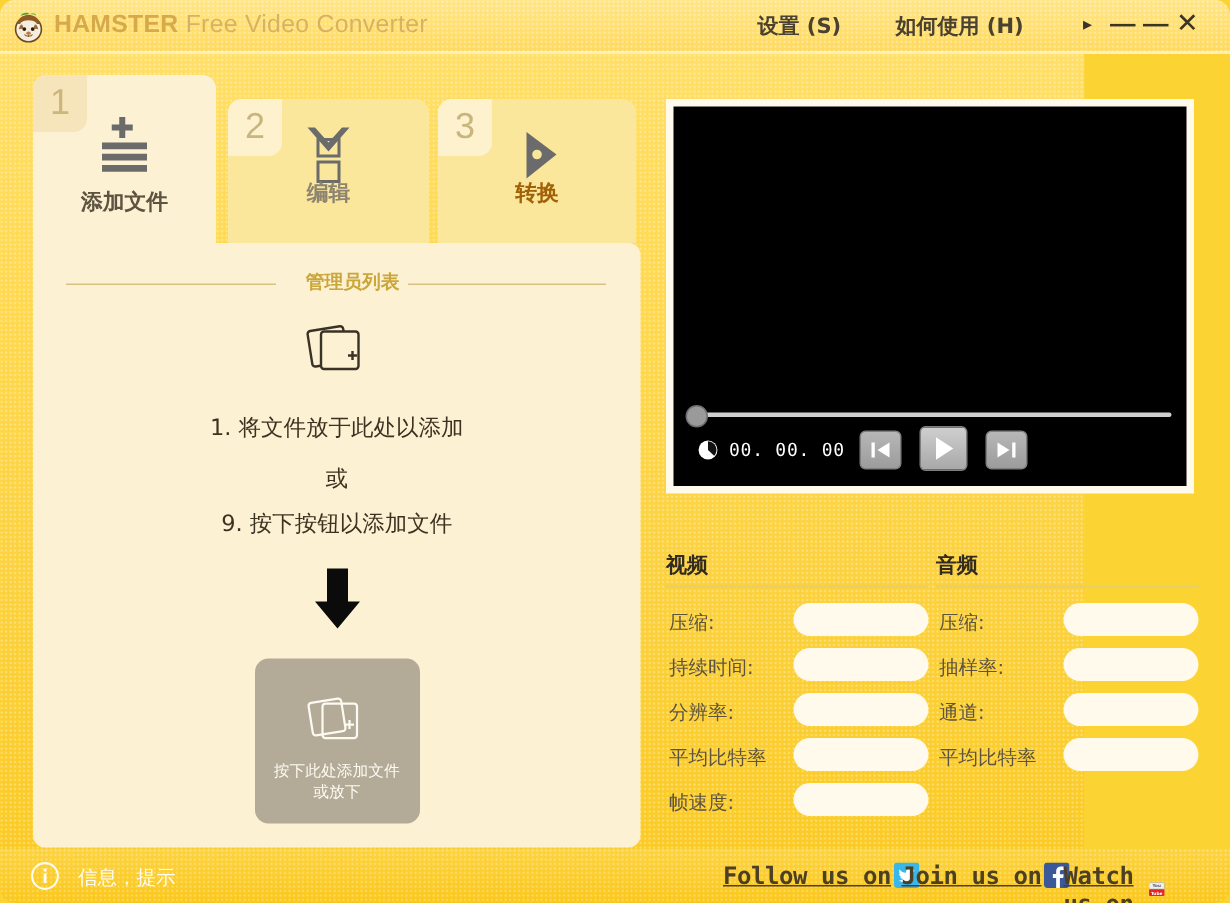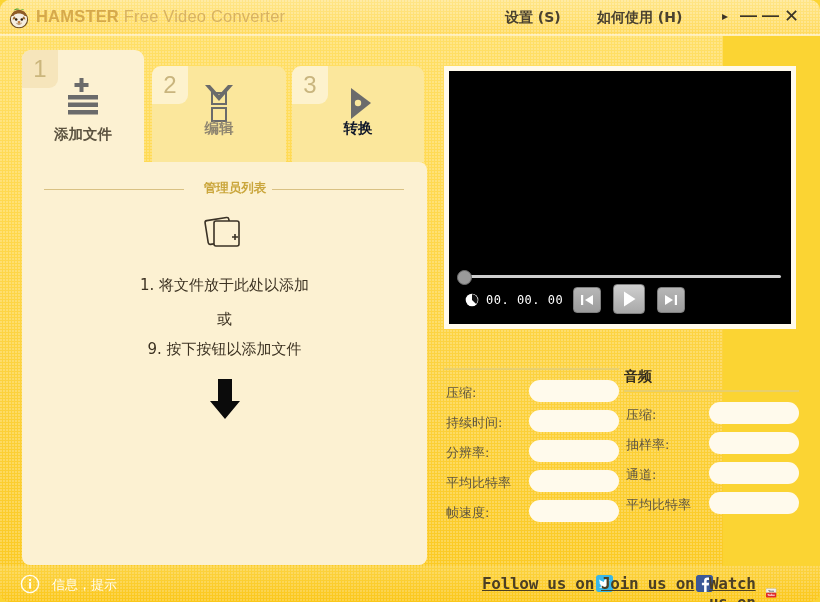--- a/index.html
+++ b/index.html
@@ -74,21 +74,21 @@
   }
   #tab-add{left:22px;top:50px;height:112px;width:122px;background:#fcf1d2;}
   #tab-add .num{background:#f6e5bb;color:#cbb67c;}
   #tab-add .lbl{color:#5c5340;bottom:18px;}
   #tab-add .glyph{top:24px;}
   #tab-edit{left:152px;top:66px;width:134px;background:#fbe79c;}
   #tab-edit .num{background:#fdf2cd;}
   #tab-edit .lbl{color:#8e8570;}
   #tab-convert{left:292px;top:66px;width:132px;background:#fbe79c;}
   #tab-convert .num{background:#fdf2cd;}
-  #tab-convert .lbl{color:#0f172a;}
+  #tab-convert .lbl{color:#a16207;}
 
   
   #left-panel{
     position:absolute;left:22px;top:162px;width:405px;height:403px;
     background:#fcf1d2;border-radius:0 8px 8px 8px;
   }
   #section-divider{
     position:absolute;left:22px;top:20px;width:360px;height:14px;
   }
   #section-divider .line{
@@ -295,20 +295,33 @@
     <div class="hint" id="hint1">1. 将文件放于此处以添加</div>
     <div class="hint" id="hint-or">或</div>
     <div class="hint" id="hint2">9. 按下按钮以添加文件</div>
 
     <div id="arrow-down">
       <svg width="42" height="44" viewBox="0 0 42 44">
         <path d="M14 2 h14 v22 h8 L21 42 L6 24 h8 Z" fill="#0b0b0b"></path>
       </svg>
     </div>
 
+    <div id="add-drop-button">
+      <div class="dicon">
+        <svg width="44" height="40" viewBox="0 0 44 40">
+          <rect x="4" y="8" width="22" height="22" rx="2" fill="none" stroke="#fdfaf2" stroke-width="1.5" transform="rotate(-9 15 19)"></rect>
+          <rect x="12" y="10" width="23" height="23" rx="2" fill="none" stroke="#fdfaf2" stroke-width="1.5"></rect>
+          <path d="M27 24 h6 M30 21 v6" stroke="#fdfaf2" stroke-width="1.5"></path>
+        </svg>
+      </div>
+      <div class="dtxt">
+        <span>按下此处添加文件</span><br>
+        <span>或放下</span>
+      </div>
+    </div>
   </div>
 
   <div id="video-frame">
     <div id="video-stage">
 
       <div id="seek-row">
         <div id="seek-track"></div>
         <div id="seek-knob"></div>
       </div>
 
@@ -335,20 +348,21 @@
         <svg width="14" height="12" viewBox="0 0 14 12">
           <path d="M1 1 L9 6 L1 11 Z" fill="#fff"></path>
           <rect x="10.8" y="1" width="2.2" height="10" fill="#fff"></rect>
         </svg>
       </div>
     </div>
   </div>
 
 
   <div class="col" id="col-video">
+    <h3>视频</h3>
     <div class="rule"></div>
 
     <div class="frow">
       <span class="fl">压缩:</span>
       <span class="fv"></span>
     </div>
     <div class="frow">
       <span class="fl">持续时间:</span>
       <span class="fv"></span>
     </div>

